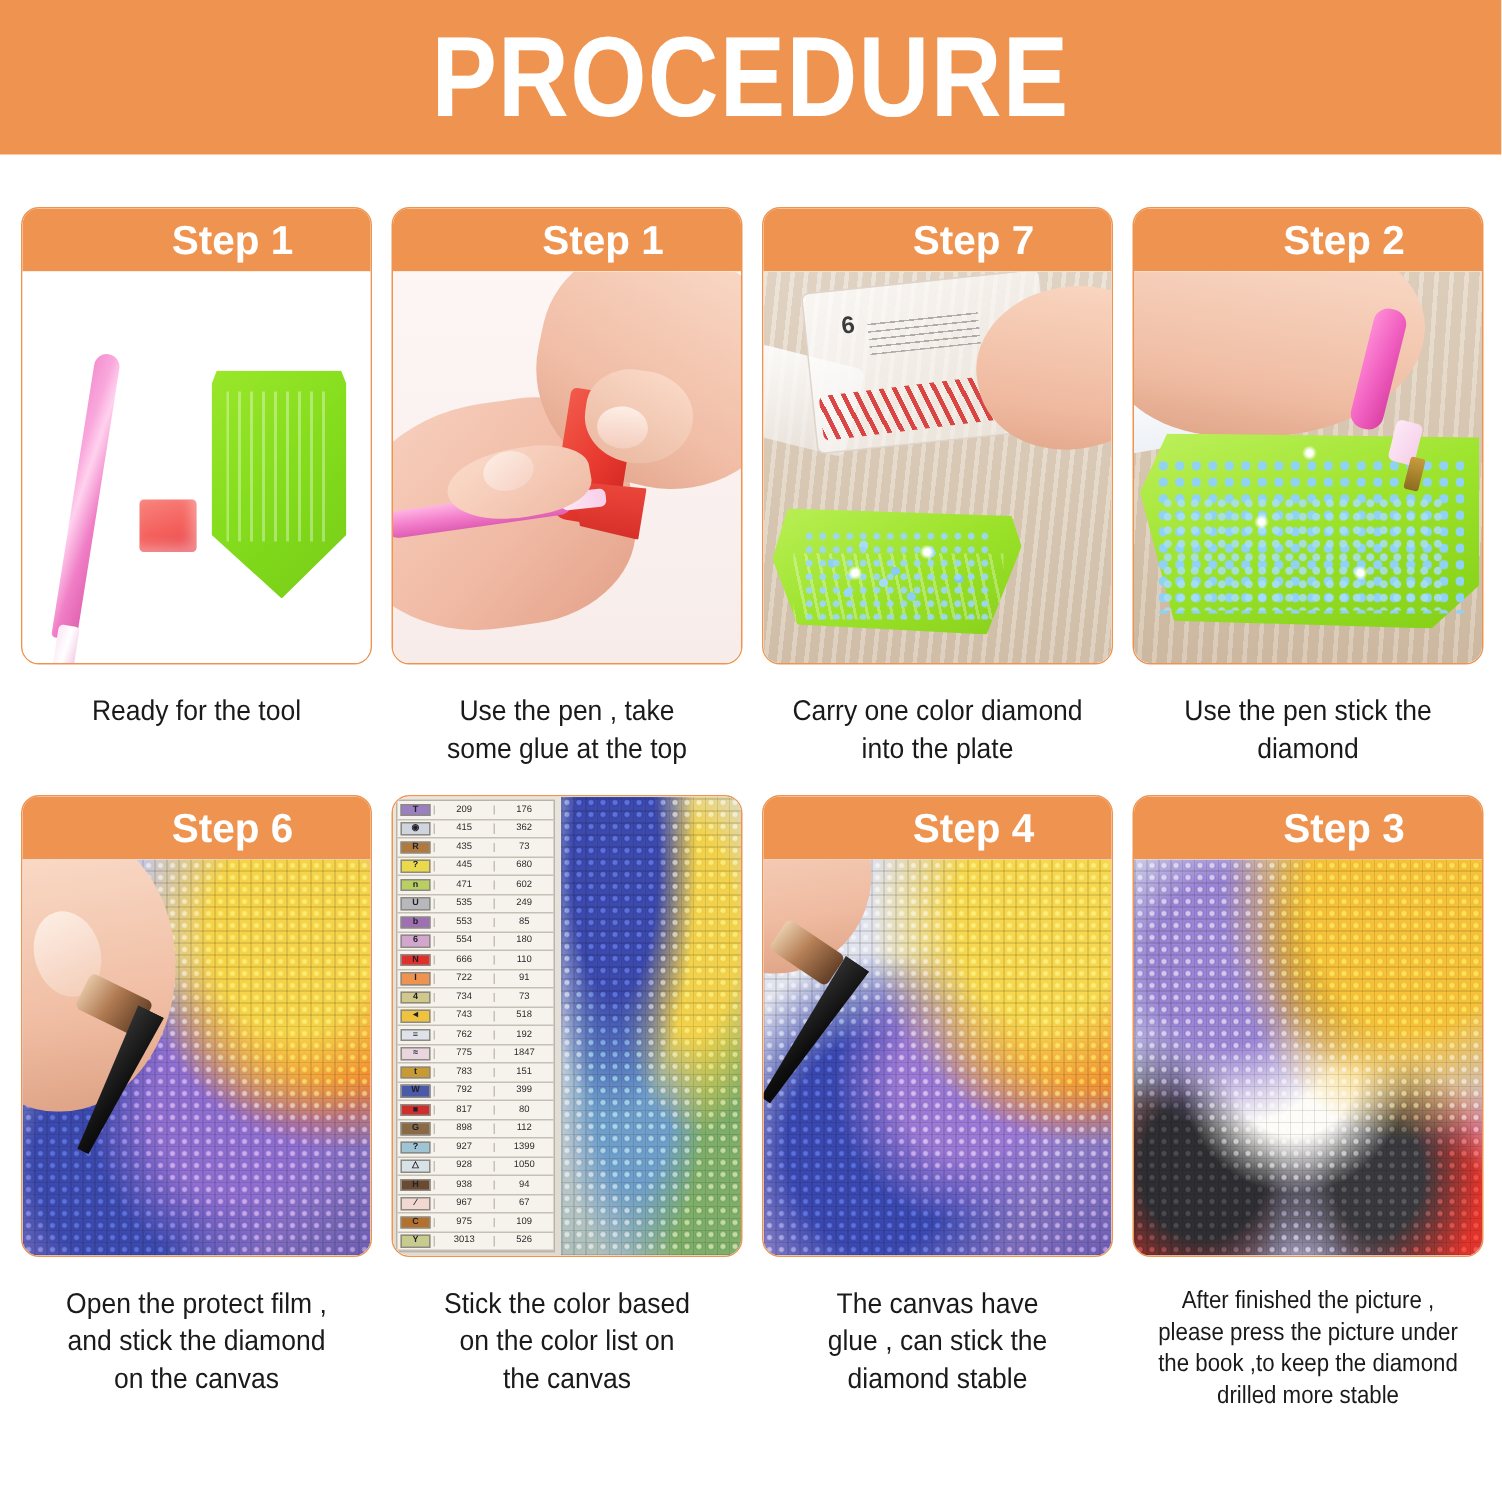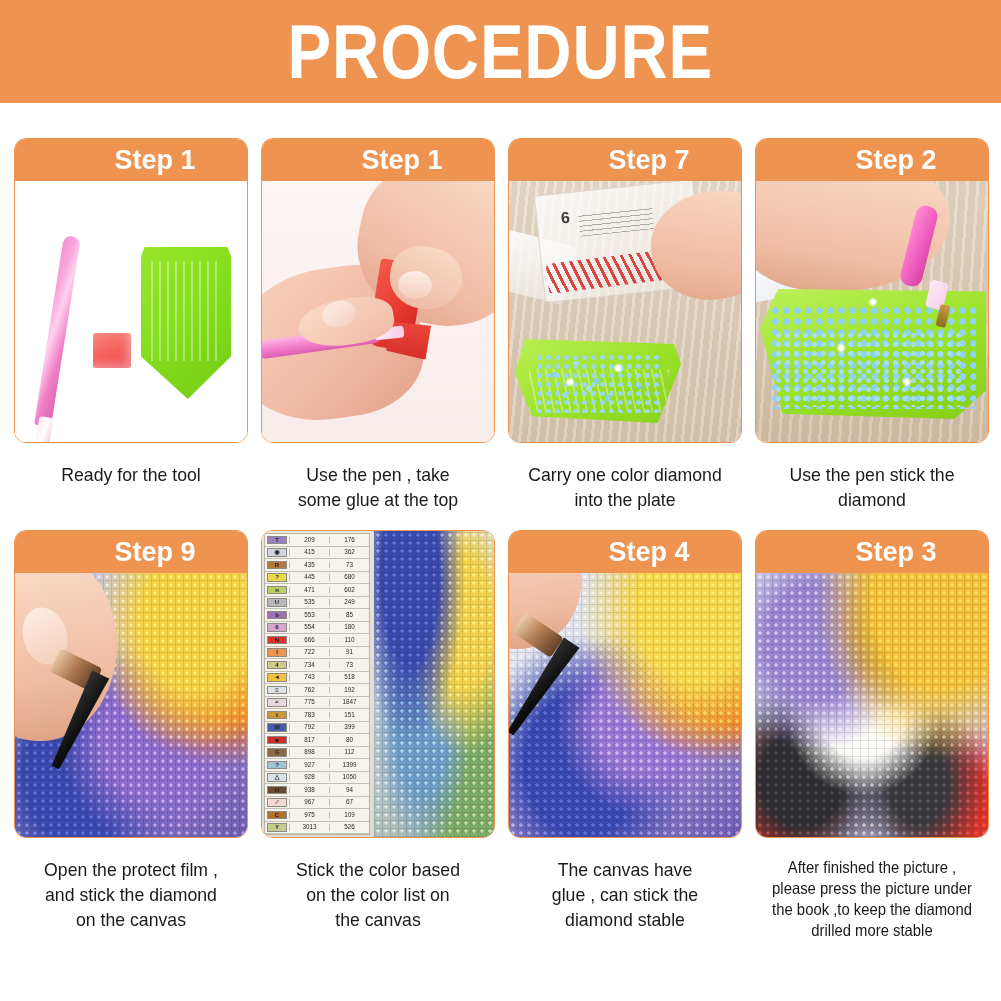--- a/index.html
+++ b/index.html
@@ -480,21 +480,21 @@
 diamond</div>
     </div>
 
     <div class="row-gap-spacer"></div>
     <div class="row-gap-spacer"></div>
     <div class="row-gap-spacer"></div>
     <div class="row-gap-spacer"></div>
 
     <div class="step">
       <div class="card tall2">
-        <div class="card-header">Step 9</div>
+        <div class="card-header">Step 6</div>
         <div class="card-body">
           <div class="photo mosaic s5">
             <div class="base"></div>
             <div class="dots"></div>
             <div class="grid-lines"></div>
             <div class="hand5"></div>
             <div class="nail5"></div>
             <div class="pen5band"></div>
             <div class="pen5"></div>
           </div>

